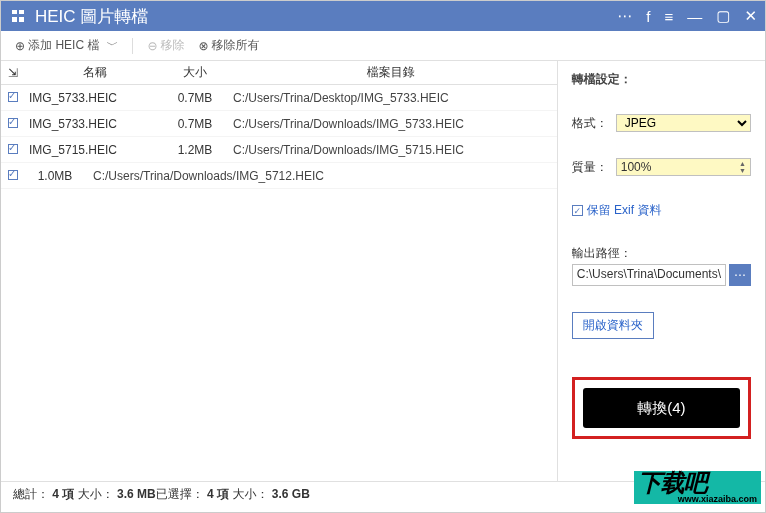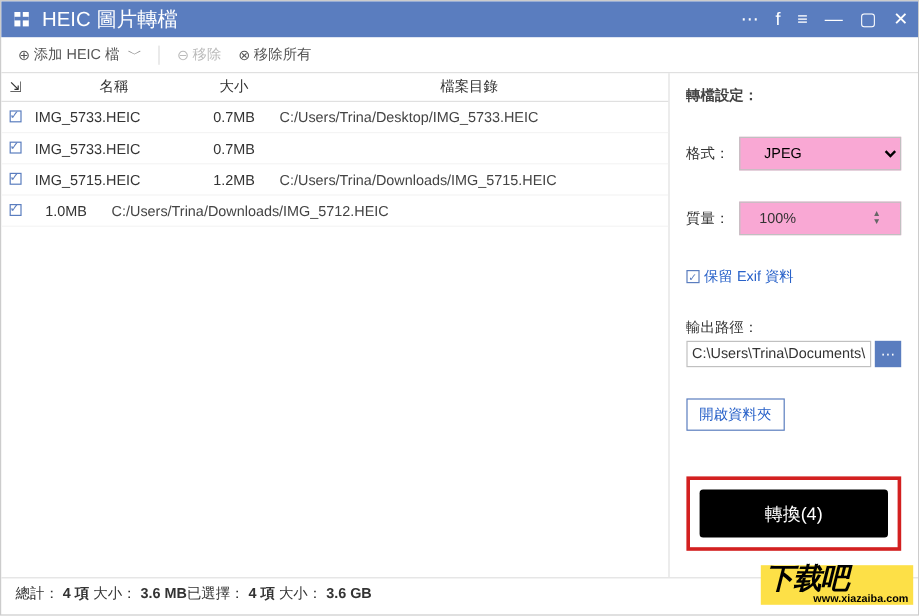--- a/index.html
+++ b/index.html
@@ -32,40 +32,40 @@
 .file-row .col-name { text-align: left; padding-left: 4px; }
 .file-row .col-size { text-align: center; }
 .file-row .col-path { text-align: left; padding-left: 8px; color: #444; }
 .checkbox-icon { display: inline-block; width: 10px; height: 10px; border: 1px solid #5a7dbf; position: relative; }
 .checkbox-icon::after { content: "✓"; position: absolute; top: -3px; left: -1px; font-size: 10px; color: #5a7dbf; }
 
 .settings-panel { flex: 1; padding: 10px 14px; font-size: 12px; color: #333; display: flex; flex-direction: column; gap: 26px; }
 .settings-title { font-weight: bold; color: #444; }
 .setting-row { display: flex; align-items: center; gap: 6px; }
 .setting-row label { width: 38px; }
-.setting-row select, .setting-row .num-input { flex: 1; height: 28px; border: 1px solid #c0c0c0; padding: 0 16px; font-size: 12px; background: #f9a8d4; }
+.setting-row select, .setting-row .num-input { flex: 1; height: 18px; border: 1px solid #c0c0c0; padding: 0 4px; font-size: 12px; background: #fef9c3; }
 .num-input { display: flex; align-items: center; justify-content: space-between; }
 .spinners { display: flex; flex-direction: column; font-size: 7px; line-height: 7px; color: #666; }
 .keep-exif { display: flex; align-items: center; gap: 4px; color: #2962c9; }
 .keep-exif .cb { width: 11px; height: 11px; border: 1px solid #5a7dbf; display: inline-flex; align-items: center; justify-content: center; font-size: 9px; color: #5a7dbf; }
 .output-label { display: block; margin-bottom: 2px; }
 .output-row { display: flex; gap: 3px; }
 .output-path { flex: 1; height: 22px; border: 1px solid #c0c0c0; padding: 2px 4px; font-size: 12px; overflow: hidden; white-space: nowrap; }
 .browse-btn { width: 22px; height: 22px; background: #5a7dbf; color: #fff; display: flex; align-items: center; justify-content: center; cursor: pointer; font-size: 12px; }
 .open-folder-btn { border: 1px solid #5a7dbf; color: #2962c9; padding: 4px 10px; cursor: pointer; width: fit-content; background: #fff; }
 
 .convert-wrap { margin-top: 12px; border: 3px solid #d32020; padding: 8px; }
 .convert-btn { width: 100%; height: 40px; background: #000000; color: #fff; font-size: 15px; border: none; cursor: pointer; border-radius: 3px; }
 
 .statusbar { height: 26px; border-top: 1px solid #e0e0e0; display: flex; align-items: center; padding: 0 12px; font-size: 12px; color: #333; justify-content: flex-start; }
 .statusbar .left, .statusbar .right { white-space: nowrap; }
 
 .footer-link { height: 30px; display: flex; align-items: center; justify-content: center; color: #5a7dbf; font-size: 13px; gap: 8px; cursor: pointer; }
 
-.watermark { position: absolute; right: 4px; bottom: 8px; font-size: 24px; font-weight: 900; color: #000; background: #fde047; padding: 0 4px; letter-spacing: -1px; font-style: italic; line-height: 1; }
+.watermark { position: absolute; right: 4px; bottom: 8px; font-size: 24px; font-weight: 900; color: #000; background: #14b8a6; padding: 0 4px; letter-spacing: -1px; font-style: italic; line-height: 1; }
 .watermark .small { font-size: 9px; display: block; color: #000; letter-spacing: 0; font-style: normal; text-align: center; margin-left: 40px; }
 </style>
 </head>
 <body>
 
 <div class="titlebar">
   <span class="logo">
     <svg width="16" height="16" viewBox="0 0 16 16">
         <rect x="2" y="2" width="5" height="12" fill="#fff"></rect>
         <rect x="9" y="2" width="5" height="12" fill="#fff"></rect>
@@ -113,20 +113,21 @@
       <div class="file-row">
         <div class="col-check"><span class="checkbox-icon"></span></div>
         <div class="col-name">IMG_5733.HEIC</div>
         <div class="col-size">0.7MB</div>
         <div class="col-path">C:/Users/Trina/Desktop/IMG_5733.HEIC</div>
       </div>
       <div class="file-row">
         <div class="col-check"><span class="checkbox-icon"></span></div>
         <div class="col-name">IMG_5733.HEIC</div>
         <div class="col-size">0.7MB</div>
+        <div class="col-path">C:/Users/Trina/Downloads/IMG_5733.HEIC</div>
       </div>
       <div class="file-row">
         <div class="col-check"><span class="checkbox-icon"></span></div>
         <div class="col-name">IMG_5715.HEIC</div>
         <div class="col-size">1.2MB</div>
         <div class="col-path">C:/Users/Trina/Downloads/IMG_5715.HEIC</div>
       </div>
       <div class="file-row">
         <div class="col-check"><span class="checkbox-icon"></span></div>
         <div class="col-size">1.0MB</div>

